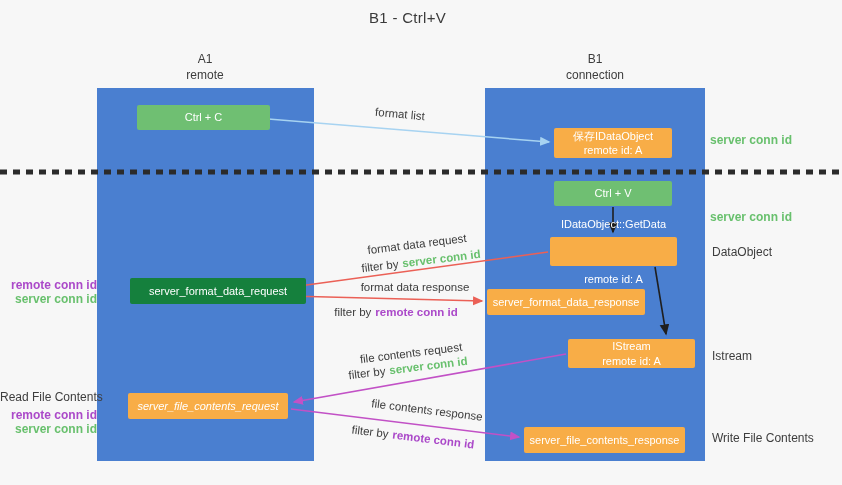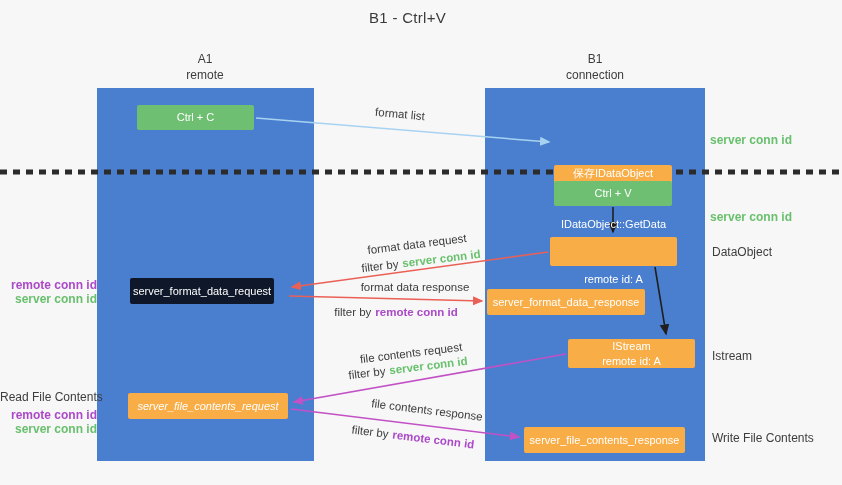--- a/index.html
+++ b/index.html
@@ -61,35 +61,35 @@
 
   <div class="lane-header" style="left: 159px; top: 52px; width: 92px;">
     <div>A1</div>
     <div>remote</div>
   </div>
   <div class="lane-header" style="left: 549px; top: 52px; width: 92px;">
     <div>B1</div>
     <div>connection</div>
   </div>
 
-  <div class="node" style="left: 137px; top: 105px; width: 117px; height: 25px; background: rgb(111, 191, 114);">
+  <div class="node" style="left: 137px; top: 105px; width: 133px; height: 25px; background: rgb(111, 191, 114);">
     <span>Ctrl + C</span>
   </div>
-  <div class="node" style="left: 554px; top: 128px; width: 118px; height: 30px; background: rgb(248, 173, 71); margin-top: 37px;">
+  <div class="node" style="left: 554px; top: 128px; width: 118px; height: 30px; background: rgb(248, 173, 71);">
     <span>保存IDataObject</span>
     <span>remote id: A</span>
   </div>
   <div class="node" style="left: 554px; top: 181px; width: 118px; height: 25px; background: rgb(111, 191, 114);">
     <span>Ctrl + V</span>
   </div>
   <div class="node" style="left: 550px; top: 237px; width: 127px; height: 29px; background: rgb(248, 173, 71); gap: 40px;">
     <span>IDataObject::GetData</span>
     <span>remote id: A</span>
   </div>
-  <div class="node" style="left: 130px; top: 278px; width: 144px; height: 26px; background: #0f172a;">
+  <div class="node" style="left: 130px; top: 278px; width: 176px; height: 26px; background: #15803d;">
     <span>server_format_data_request</span>
   </div>
   <div class="node" style="left: 487px; top: 289px; width: 158px; height: 26px; background: rgb(248, 173, 71);">
     <span>server_format_data_response</span>
   </div>
   <div class="node" style="left: 568px; top: 339px; width: 127px; height: 29px; background: rgb(248, 173, 71);">
     <span>IStream</span>
     <span>remote id: A</span>
   </div>
   <div class="node" style="left: 128px; top: 393px; width: 160px; height: 26px; background: rgb(248, 173, 71); font-style: italic;">

